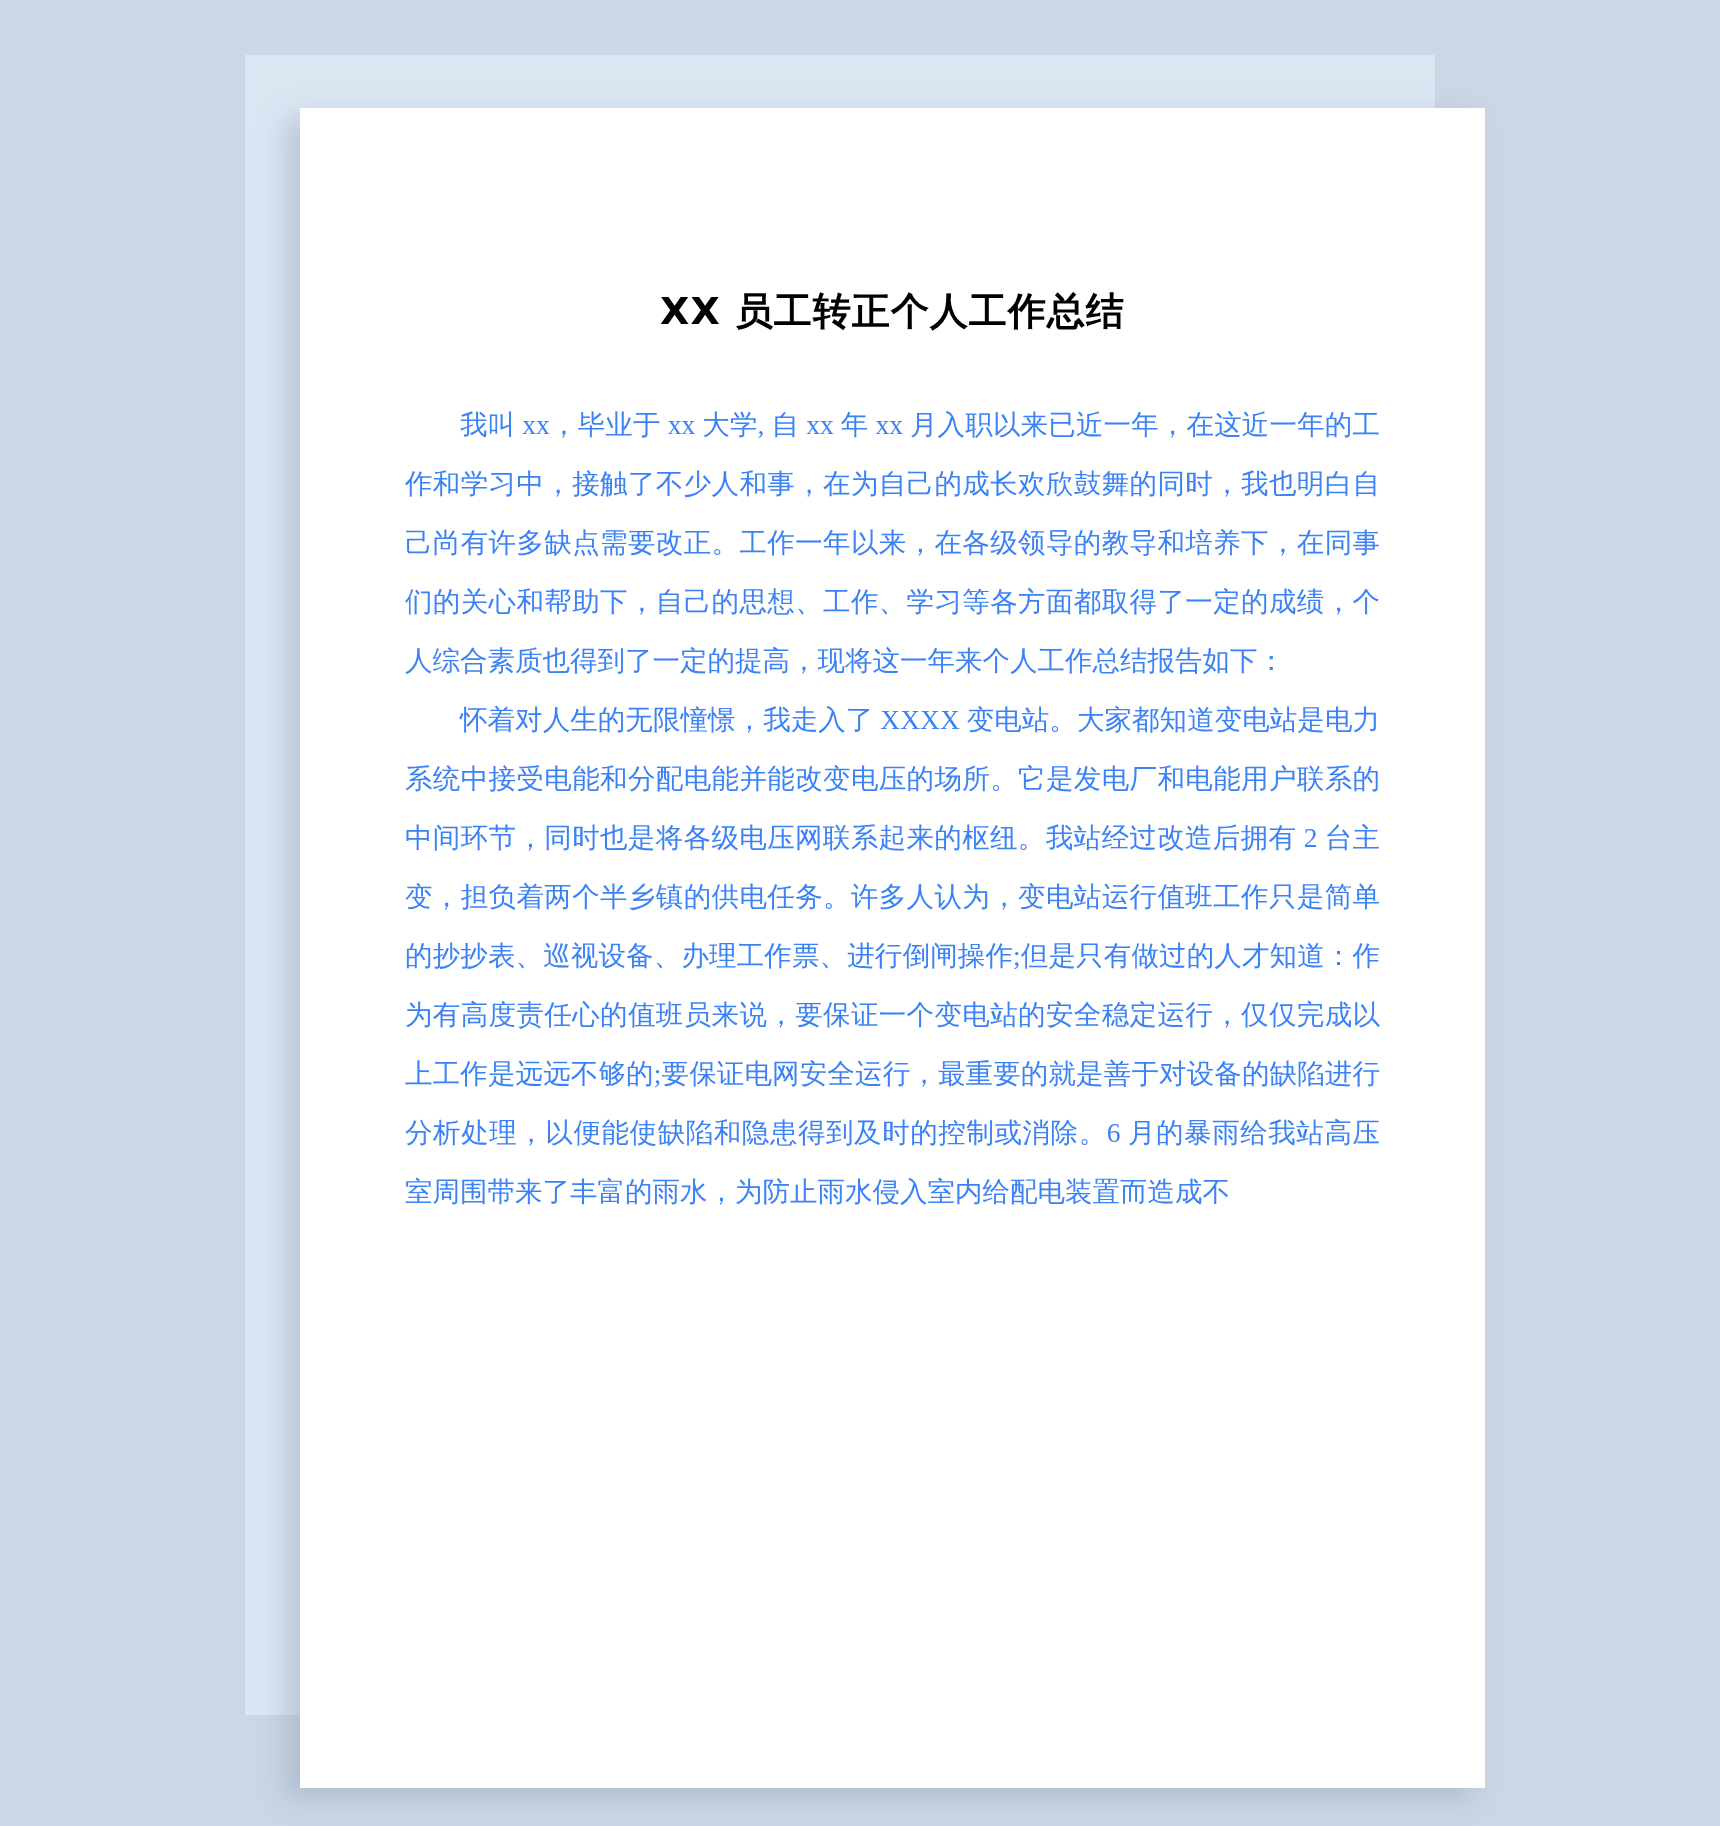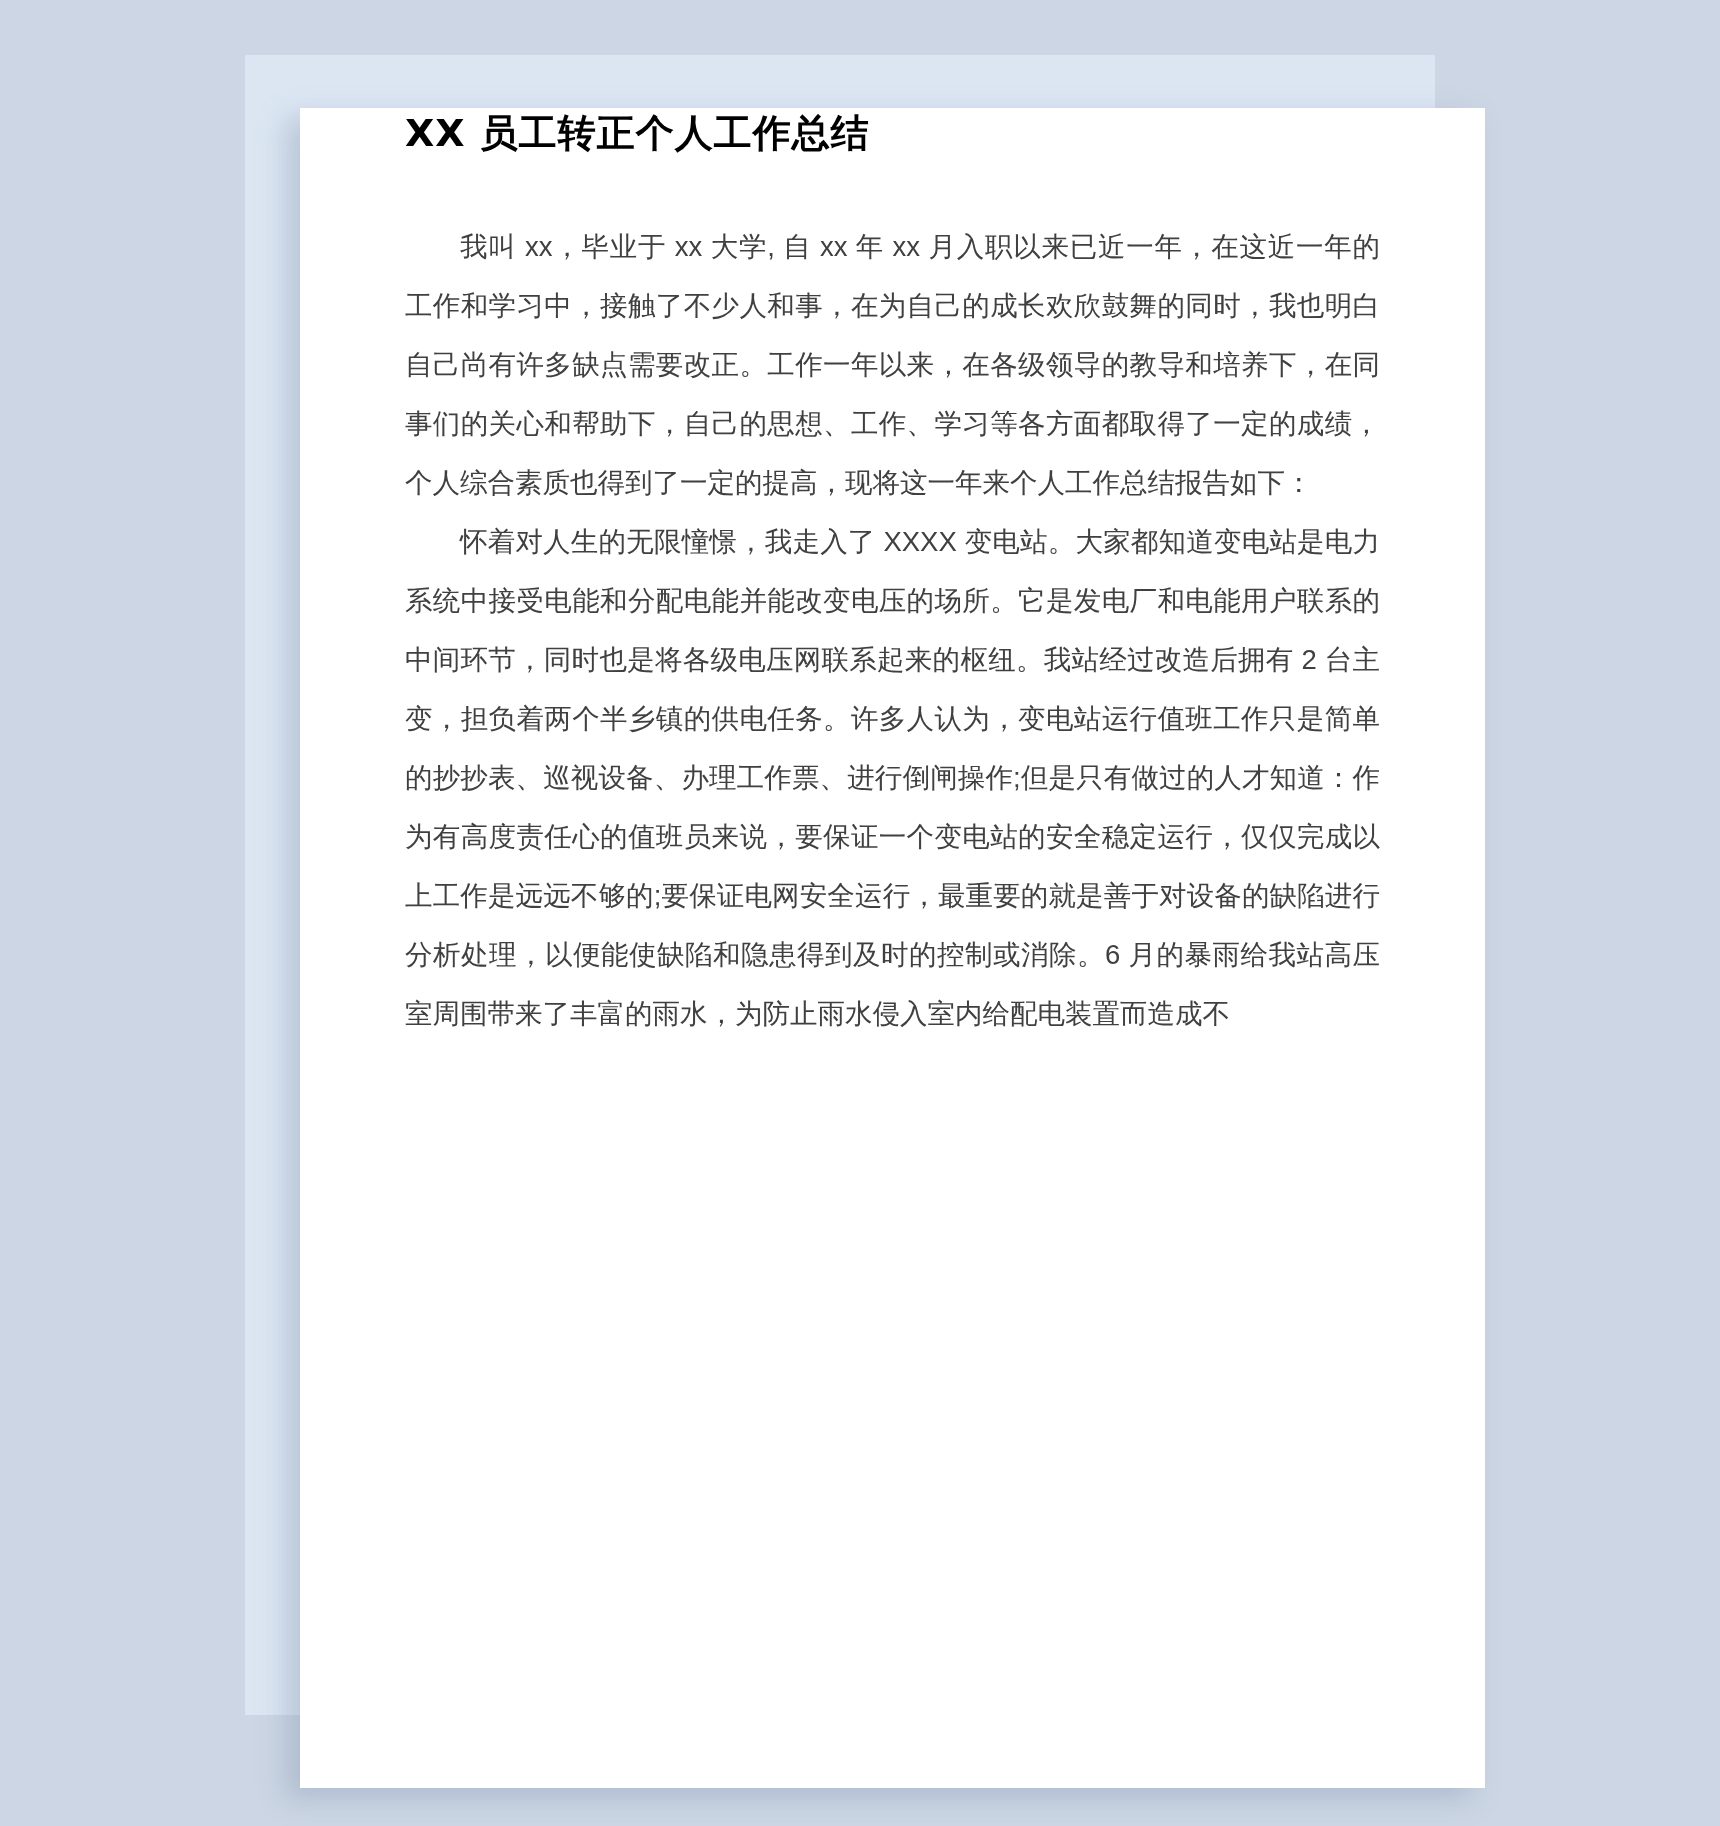--- a/index.html
+++ b/index.html
@@ -38,41 +38,43 @@
     width: 1185px;
     height: 1680px;
     background: #ffffff;
     box-shadow: -14px 10px 26px rgba(120, 140, 165, 0.35);
     box-sizing: border-box;
     padding: 0 105px;
   }
 
   .doc-title {
     margin: 0;
+    padding-top: 178px;
+    text-align: center;
     font-family: "DejaVu Sans", "Liberation Sans", sans-serif;
     font-weight: bold;
     font-size: 38px;
     letter-spacing: 1px;
     color: #000000;
   }
 
   .body-text {
     margin: 0;
     padding-top: 58px;
   }
 
   .para {
     margin: 0 0 0 0;
     font-size: 27.5px;
     line-height: 59px;
-    color: #404040;
+    color: #3b82f6;
     text-align: justify;
     text-justify: inter-ideograph;
     text-indent: 2em;
-    font-family: Liberation Sans, sans-serif;
+    font-family: Liberation Serif, serif;
   }
 
   .para + .para {
     margin-top: 0;
   }
 </style>
 </head>
 <body>
 
 <div class="stage">

